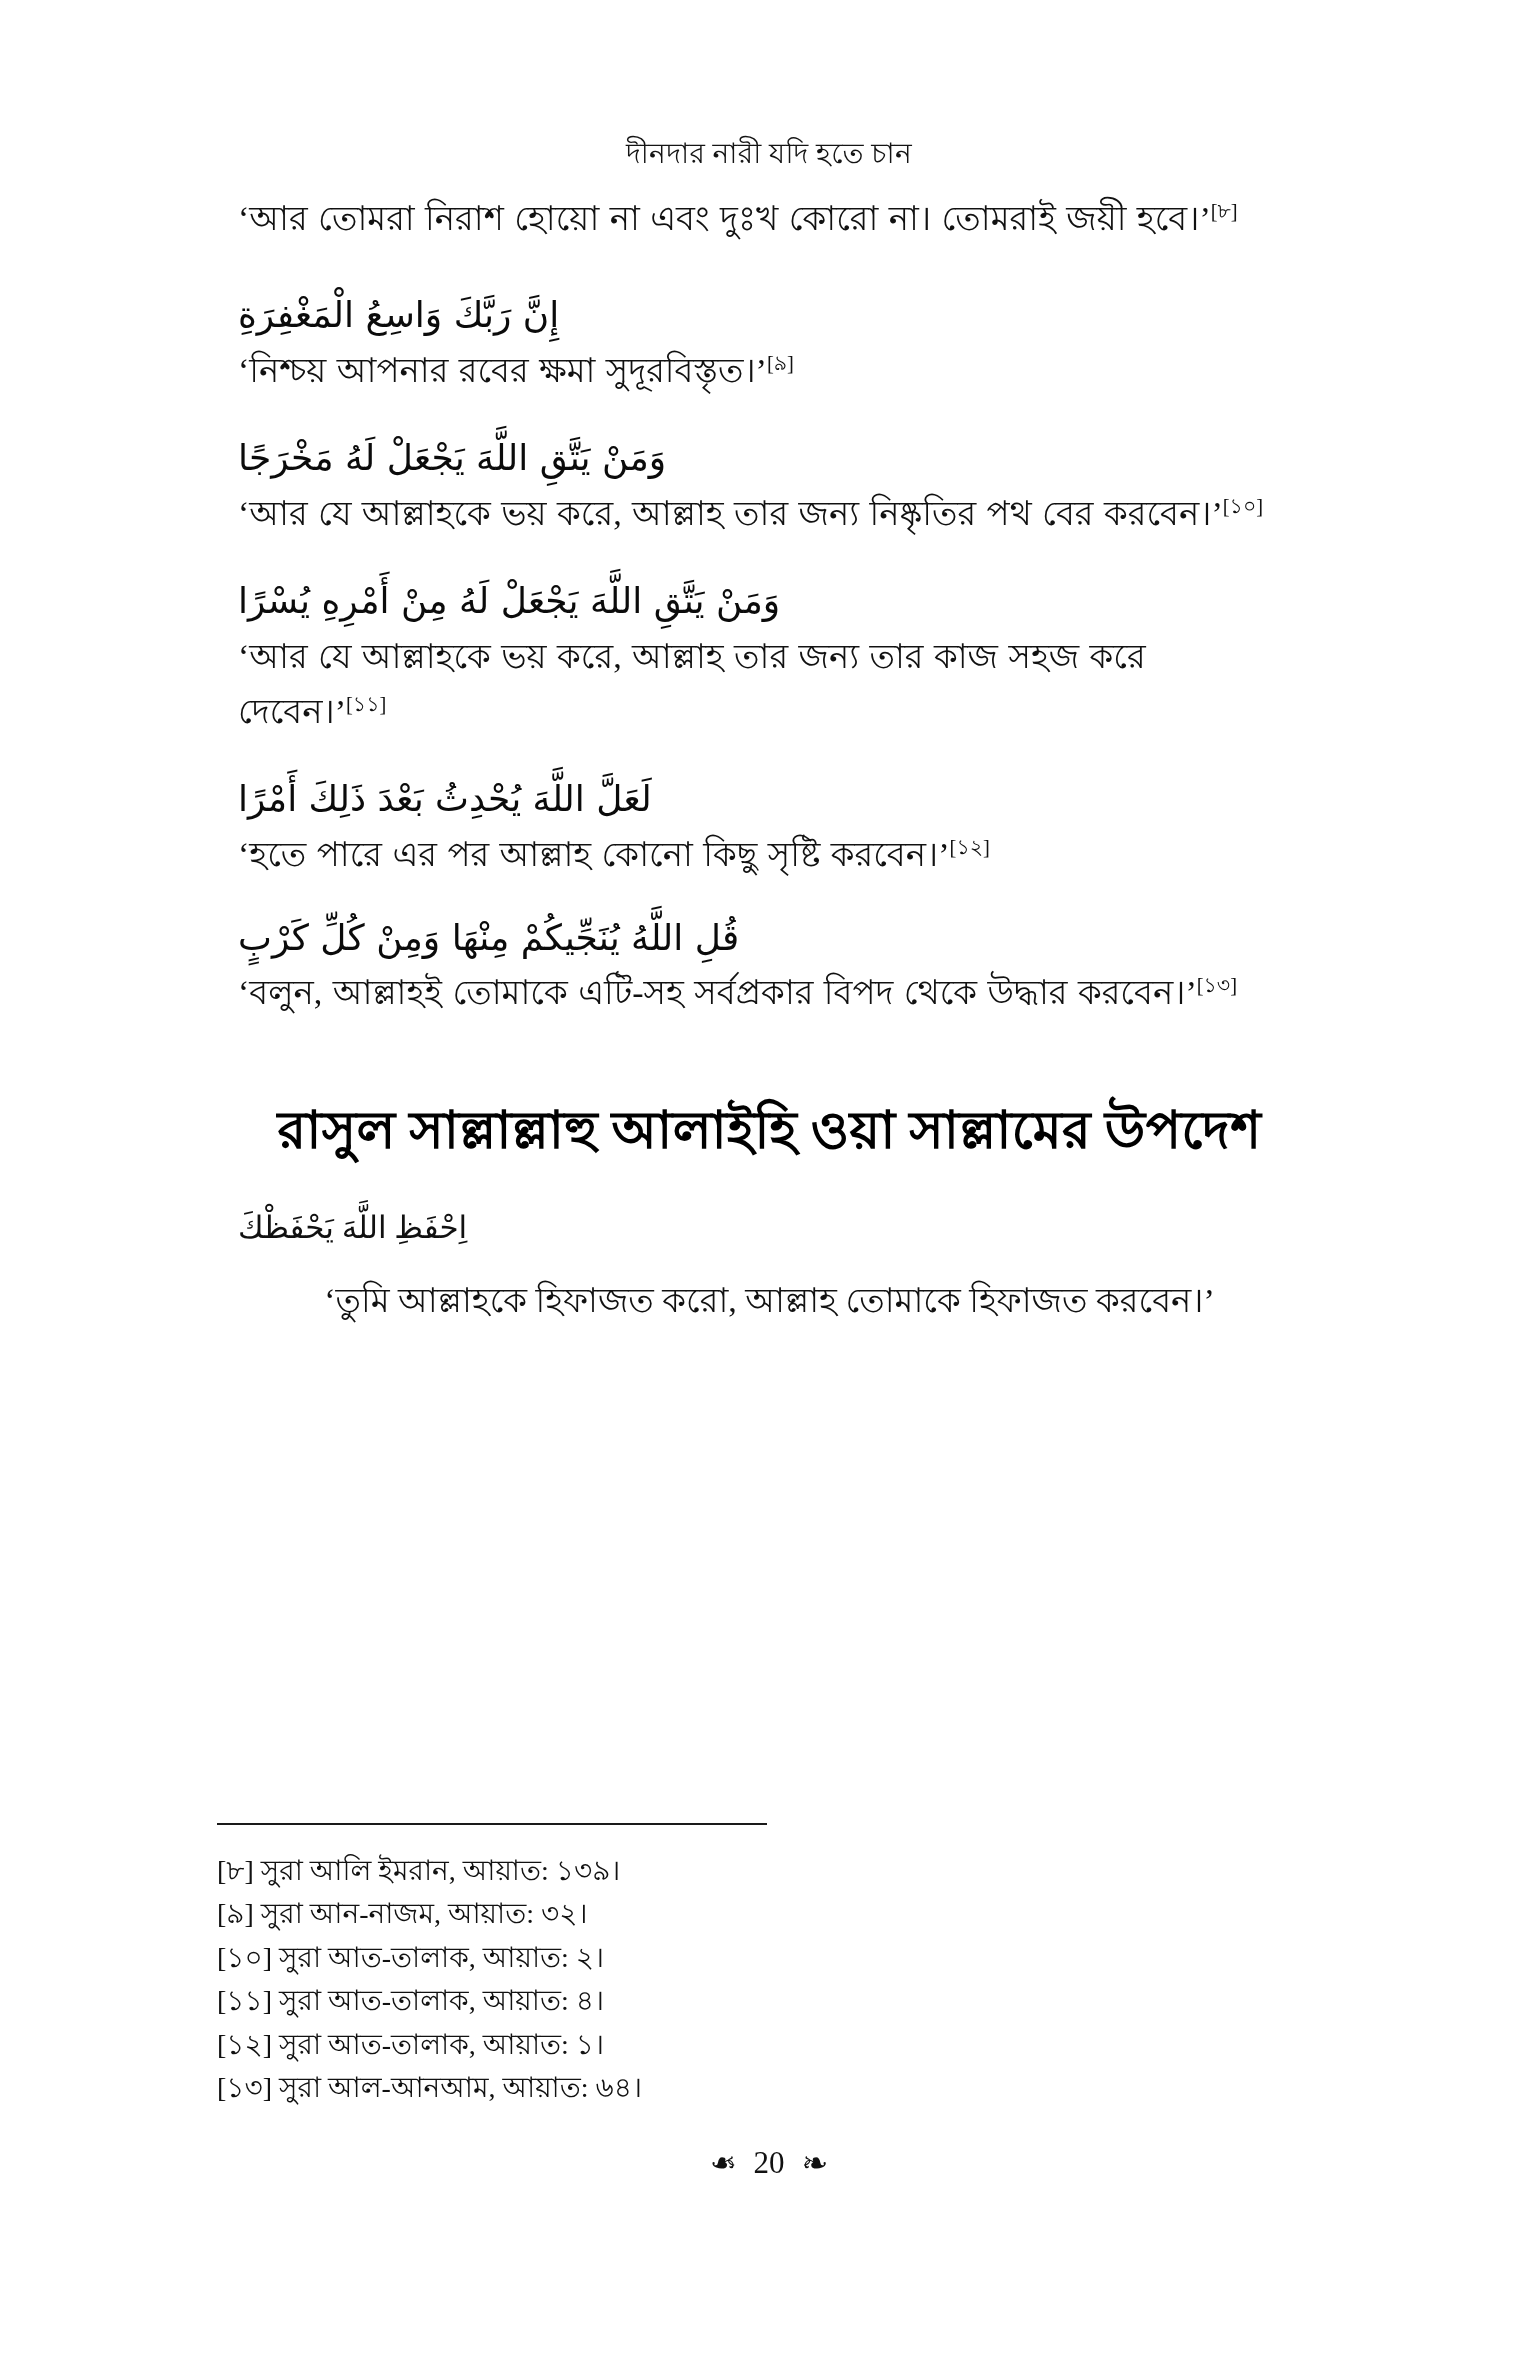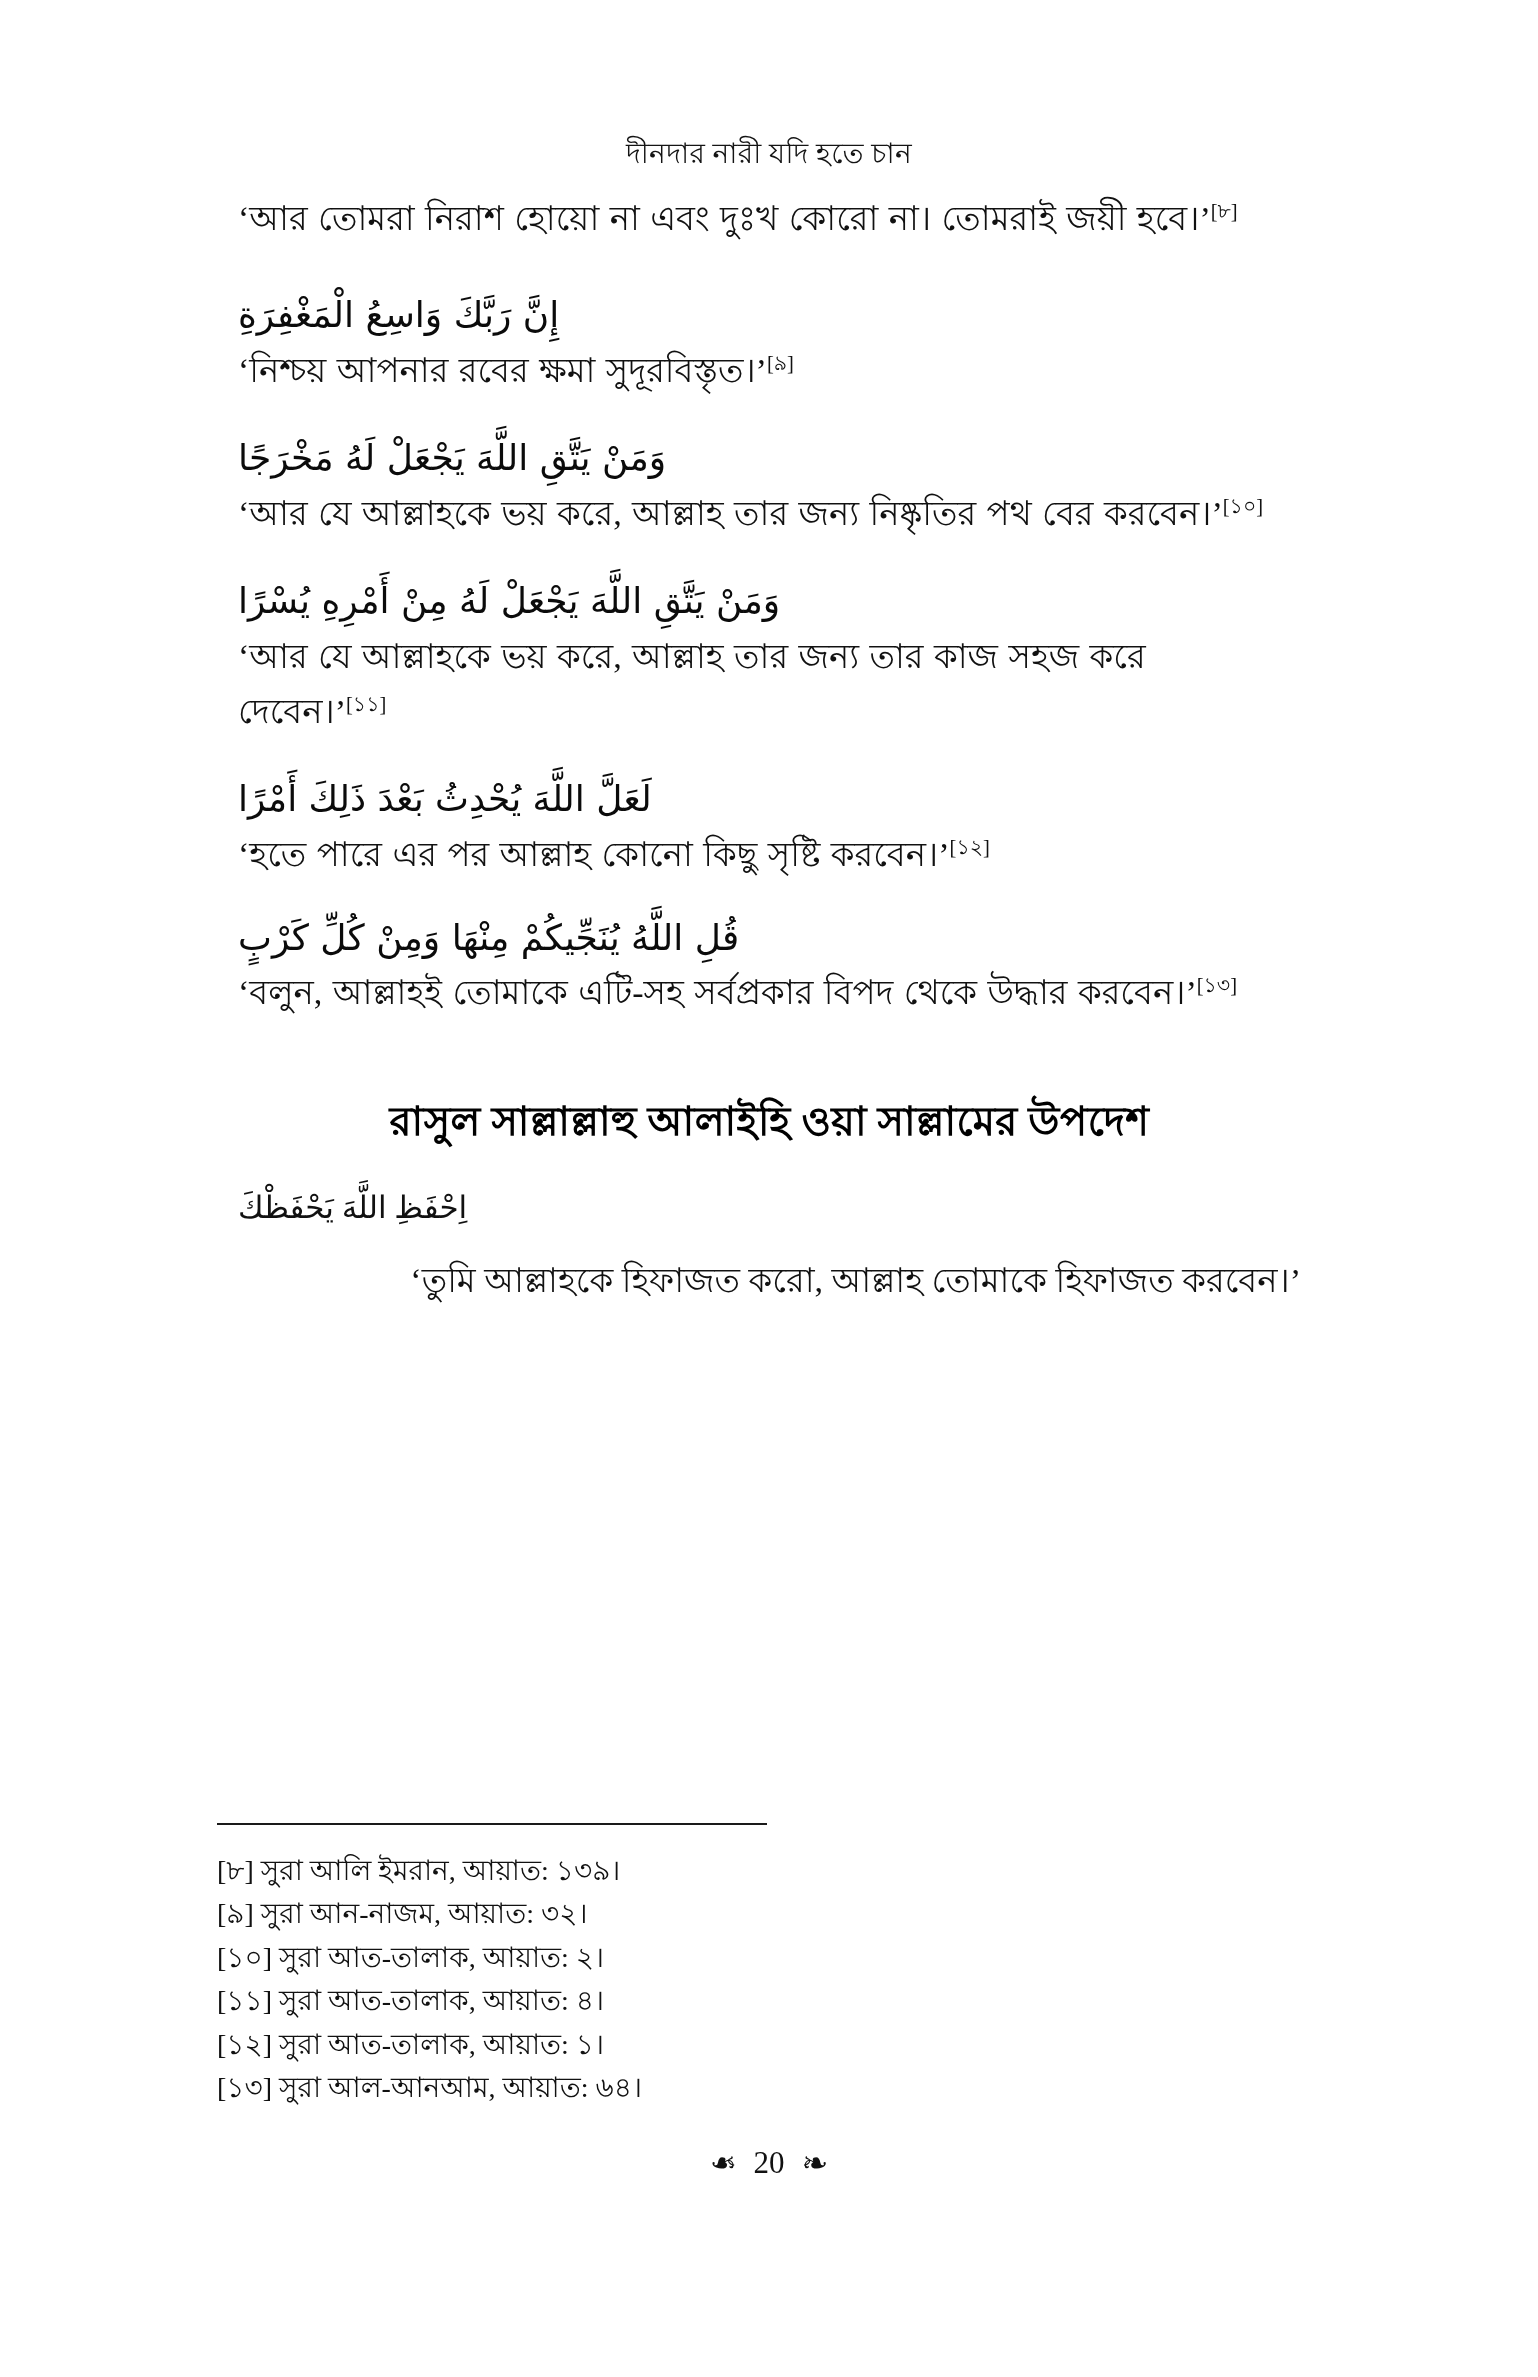--- a/index.html
+++ b/index.html
@@ -73,40 +73,40 @@
 
   .fn-ref {
     font-size: 20.5px;
     vertical-align: super;
     line-height: 0;
   }
 
   
   .section-heading {
     text-align: center;
-    font-size: 40px;
+    font-size: 52px;
     font-weight: bold;
     color: #000000;
     margin: 69px 0 32px 0;
     letter-spacing: 0.5px;
   }
 
   .hadith-ar {
     font-size: 31px;
     text-align: left;
     direction: rtl;
     unicode-bidi: bidi-override;
     font-family: Liberation Serif, serif;
     margin: 0 0 28px 0;
   }
 
   .hadith-bn {
     font-size: 34px;
     line-height: 1.6;
-    text-align: right;
+    text-align: center;
     margin: 0;
   }
 
   
   .footnote-area {
     position: absolute;
     left: 217px;
     top: 1823px;
     width: 1128px;
   }

